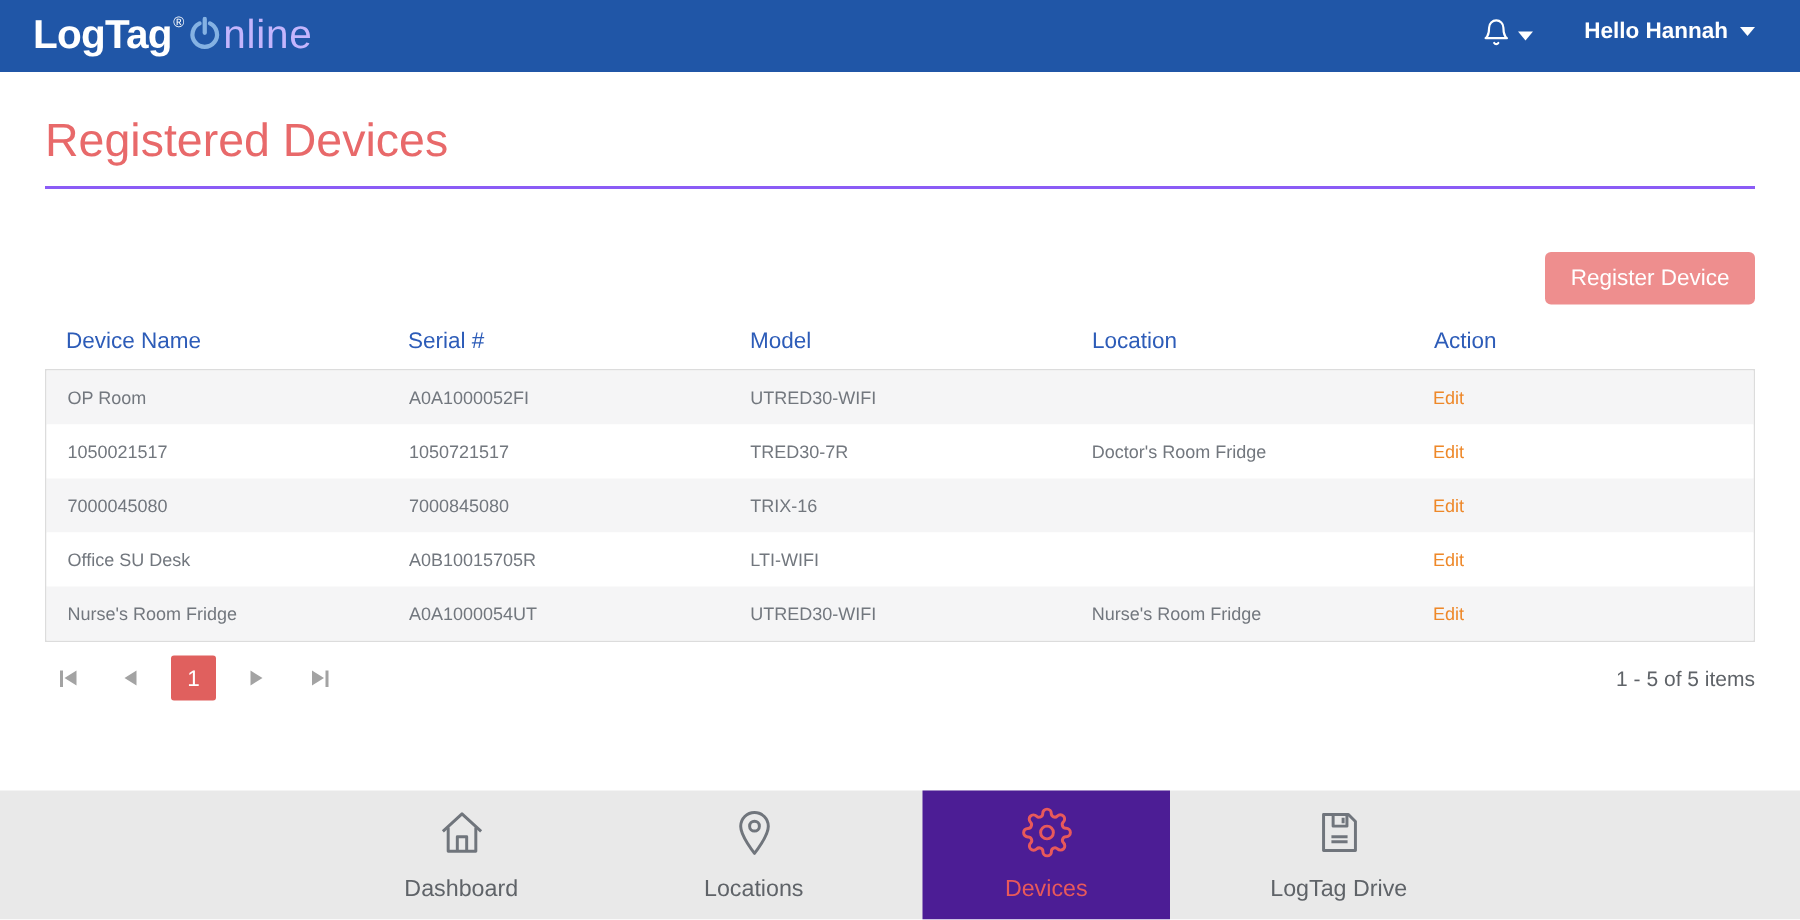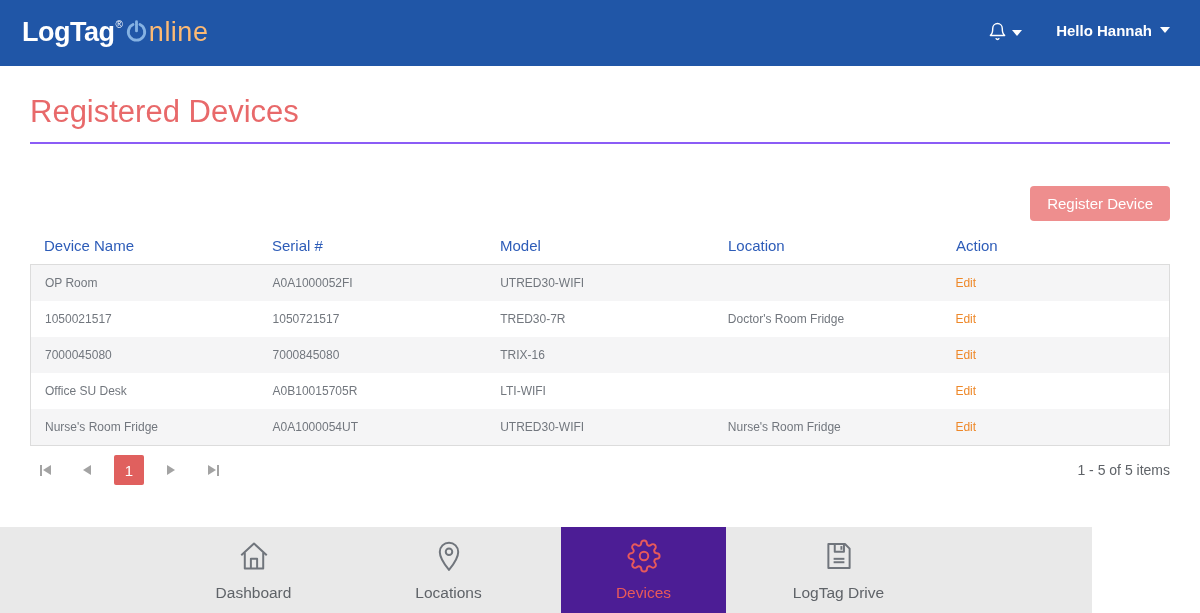--- a/index.html
+++ b/index.html
@@ -4,28 +4,28 @@
 <style>
   * { margin:0; padding:0; box-sizing:border-box; }
   html,body { width:1200px; height:613px; overflow:hidden; }
   body {
     font-family:"Liberation Sans", sans-serif;
     background:#ffffff;
     position:relative;
   }
   
   .topbar {
-    height:66px; background:#2056a7; display:flex;
+    height:48px; background:#2056a7; display:flex;
     align-items:center; justify-content:space-between; padding:0 30px 0 22px;
   }
   .logo { display:flex; align-items:flex-start; line-height:1; }
   .logo .brand-bold { color:#ffffff; font-weight:bold; font-size:27px; letter-spacing:-0.5px; }
   .logo .reg { color:#ffffff; font-size:10px; margin:1px 1px 0 1px; }
   .logo .power-o { margin:1px 1px 0 1px; }
-  .logo .brand-light { color:#fdba74; font-weight:300; font-size:27px; letter-spacing:0.5px; }
+  .logo .brand-light { color:#c4b5fd; font-weight:300; font-size:27px; letter-spacing:0.5px; }
   .topbar-right { display:flex; align-items:flex-start; gap:34px; }
   .bell-wrap { display:flex; align-items:center; gap:5px; cursor:pointer; }
   .caret-down {
     width:0; height:0; border-left:5px solid transparent;
     border-right:5px solid transparent; border-top:6px solid #ffffff;
   }
   .user-menu { display:flex; align-items:center; gap:8px; color:#ffffff; font-size:15px; font-weight:bold; cursor:pointer; }
   
   .content { padding:0 30px; }
   .page-title {
@@ -55,21 +55,21 @@
   .tri-right { width:0; height:0; border-top:5px solid transparent; border-bottom:5px solid transparent; border-left:8px solid #a3a3a3; }
   .bar { width:2px; height:11px; background:#a3a3a3; }
   .pager-btn .bar + .tri-left, .pager-btn .tri-right + .bar { margin-left:1px; }
   .page-current {
     width:30px; height:30px; background:#e0605e; color:#ffffff; border-radius:2px;
     display:flex; align-items:center; justify-content:center; font-size:15px; cursor:pointer;
   }
   .pager-summary { color:#5f6368; font-size:14px; }
   
   .bottom-nav {
-    position:absolute; left:0; bottom:0; width:1092px; height:86px;
+    position:absolute; left:0; bottom:0; width:1200px; height:86px;
     background:#e9e9e9; display:flex; justify-content:center; gap:30px;
   }
   .nav-tab {
     width:165px; height:86px; display:flex; flex-direction:column;
     align-items:center; justify-content:center; gap:7px; cursor:pointer;
   }
   .nav-tab .nav-label { color:#5f6368; font-size:15.5px; }
   .nav-tab svg { stroke:#70757c; }
   .nav-tab.active { background:#4c1d95; }
   .nav-tab.active .nav-label { color:#e8595a; }

